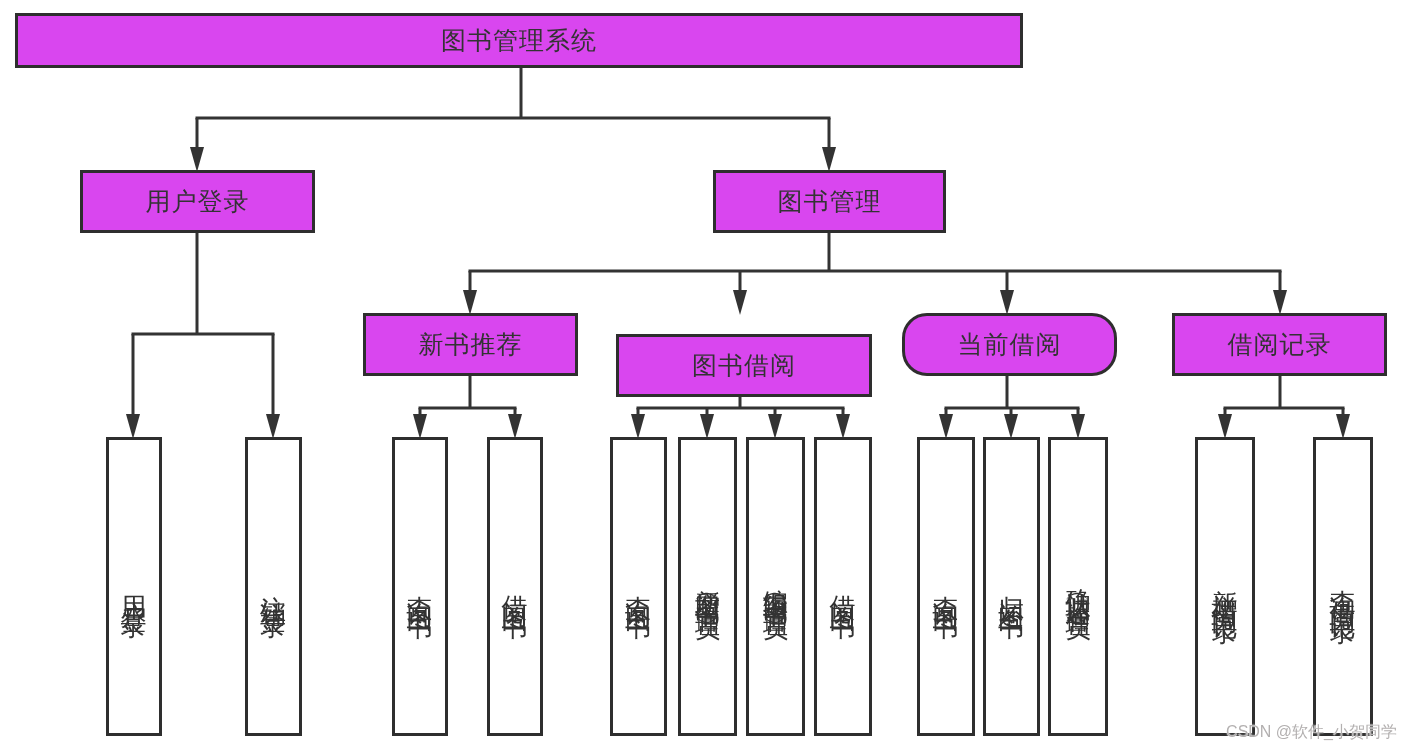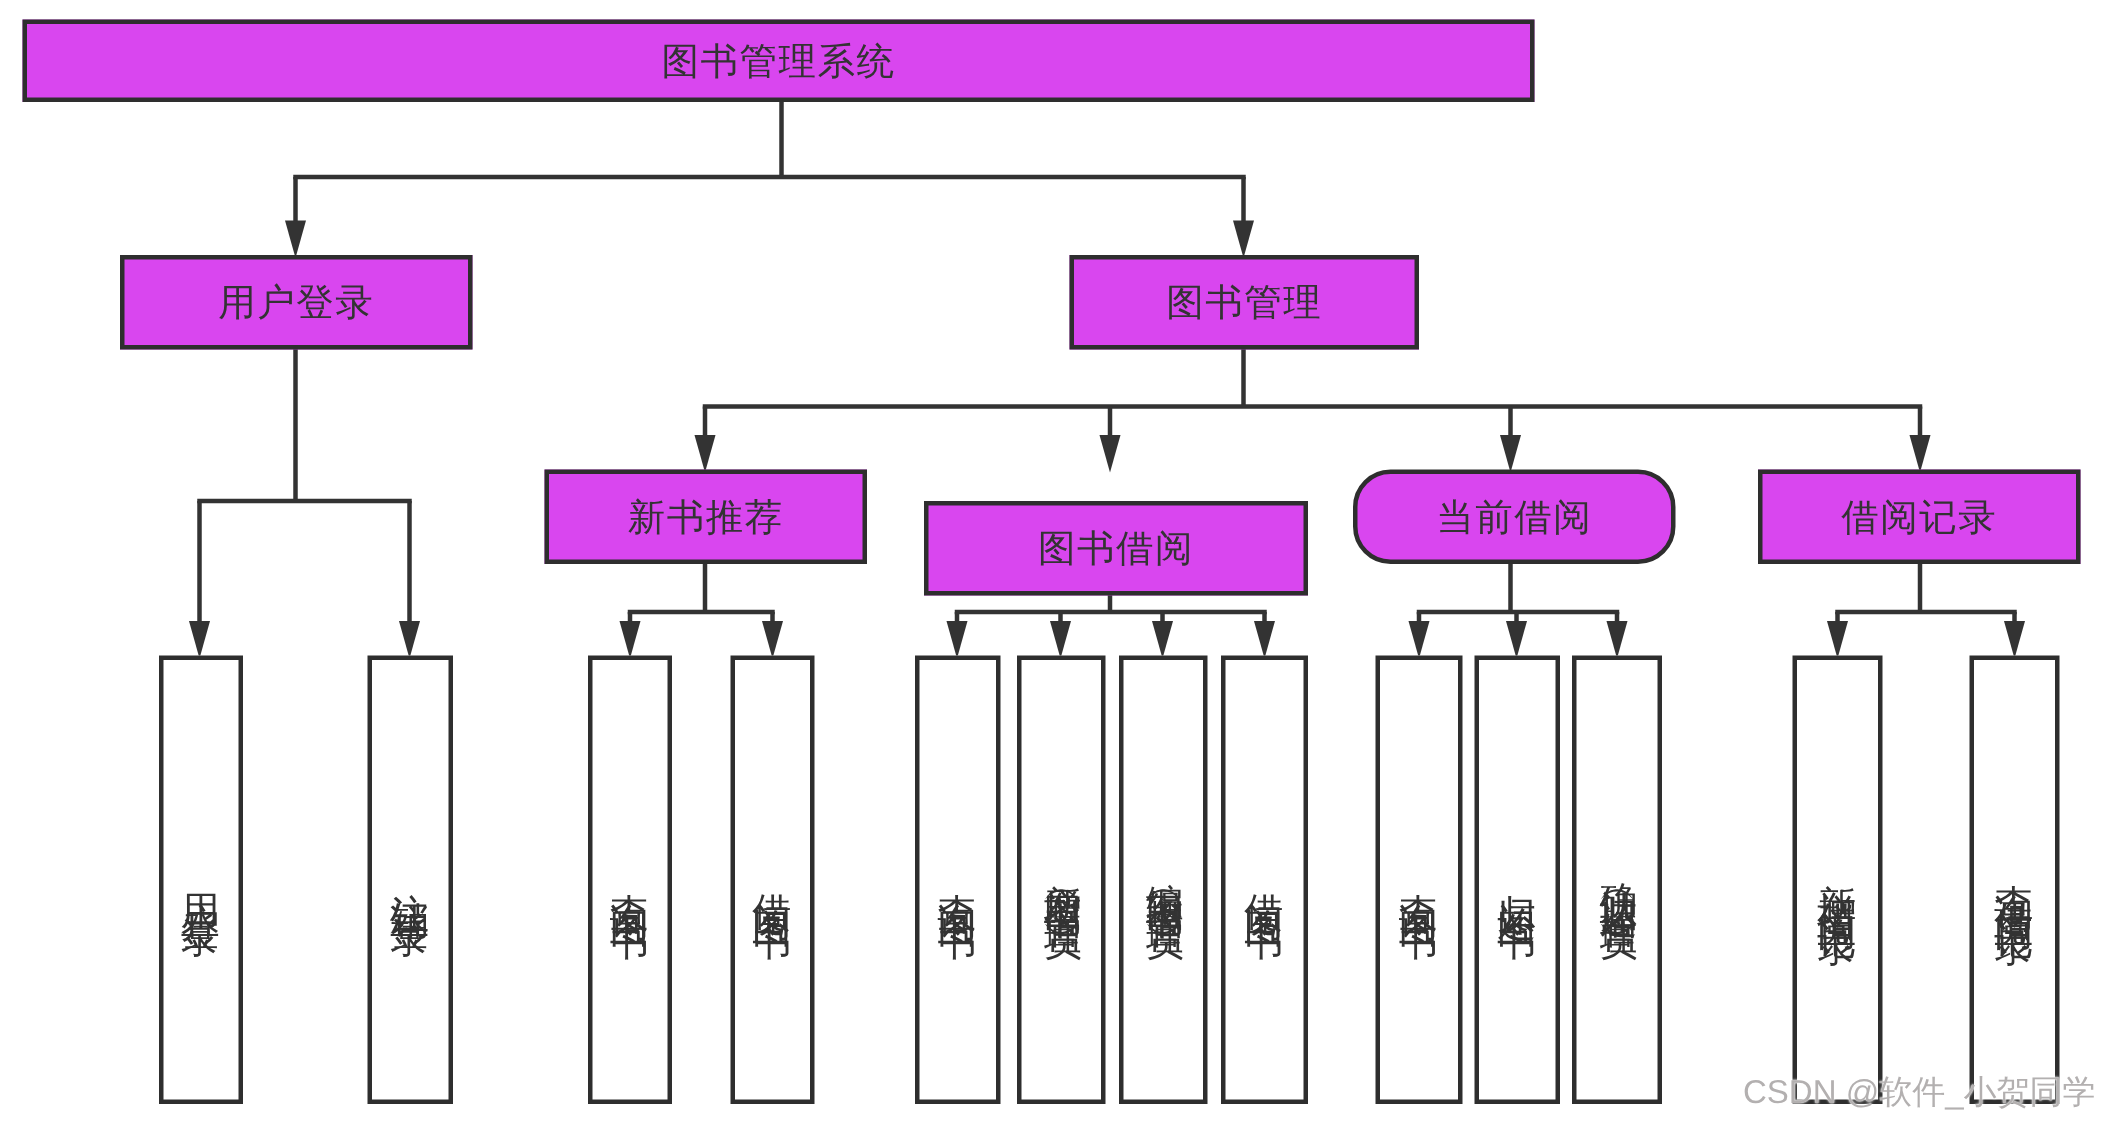--- a/index.html
+++ b/index.html
@@ -36,21 +36,21 @@
     text-orientation:mixed;
     font-size:26px;color:#333333;
     letter-spacing:6px;
     line-height:1;
     white-space:nowrap;
   }
   .vbox.long .vlabel{font-size:25px;letter-spacing:4px;}
   #watermark{
     position:absolute;z-index:3;
     right:8px;bottom:4px;
-    font-size:22px;
+    font-size:16px;
     color:#b3b0b0;
     text-shadow:0 0 2px #ffffff,0 0 1px #ffffff;
     white-space:nowrap;
   }
 </style>
 </head>
 <body>
 
 <div id="stage">
 

